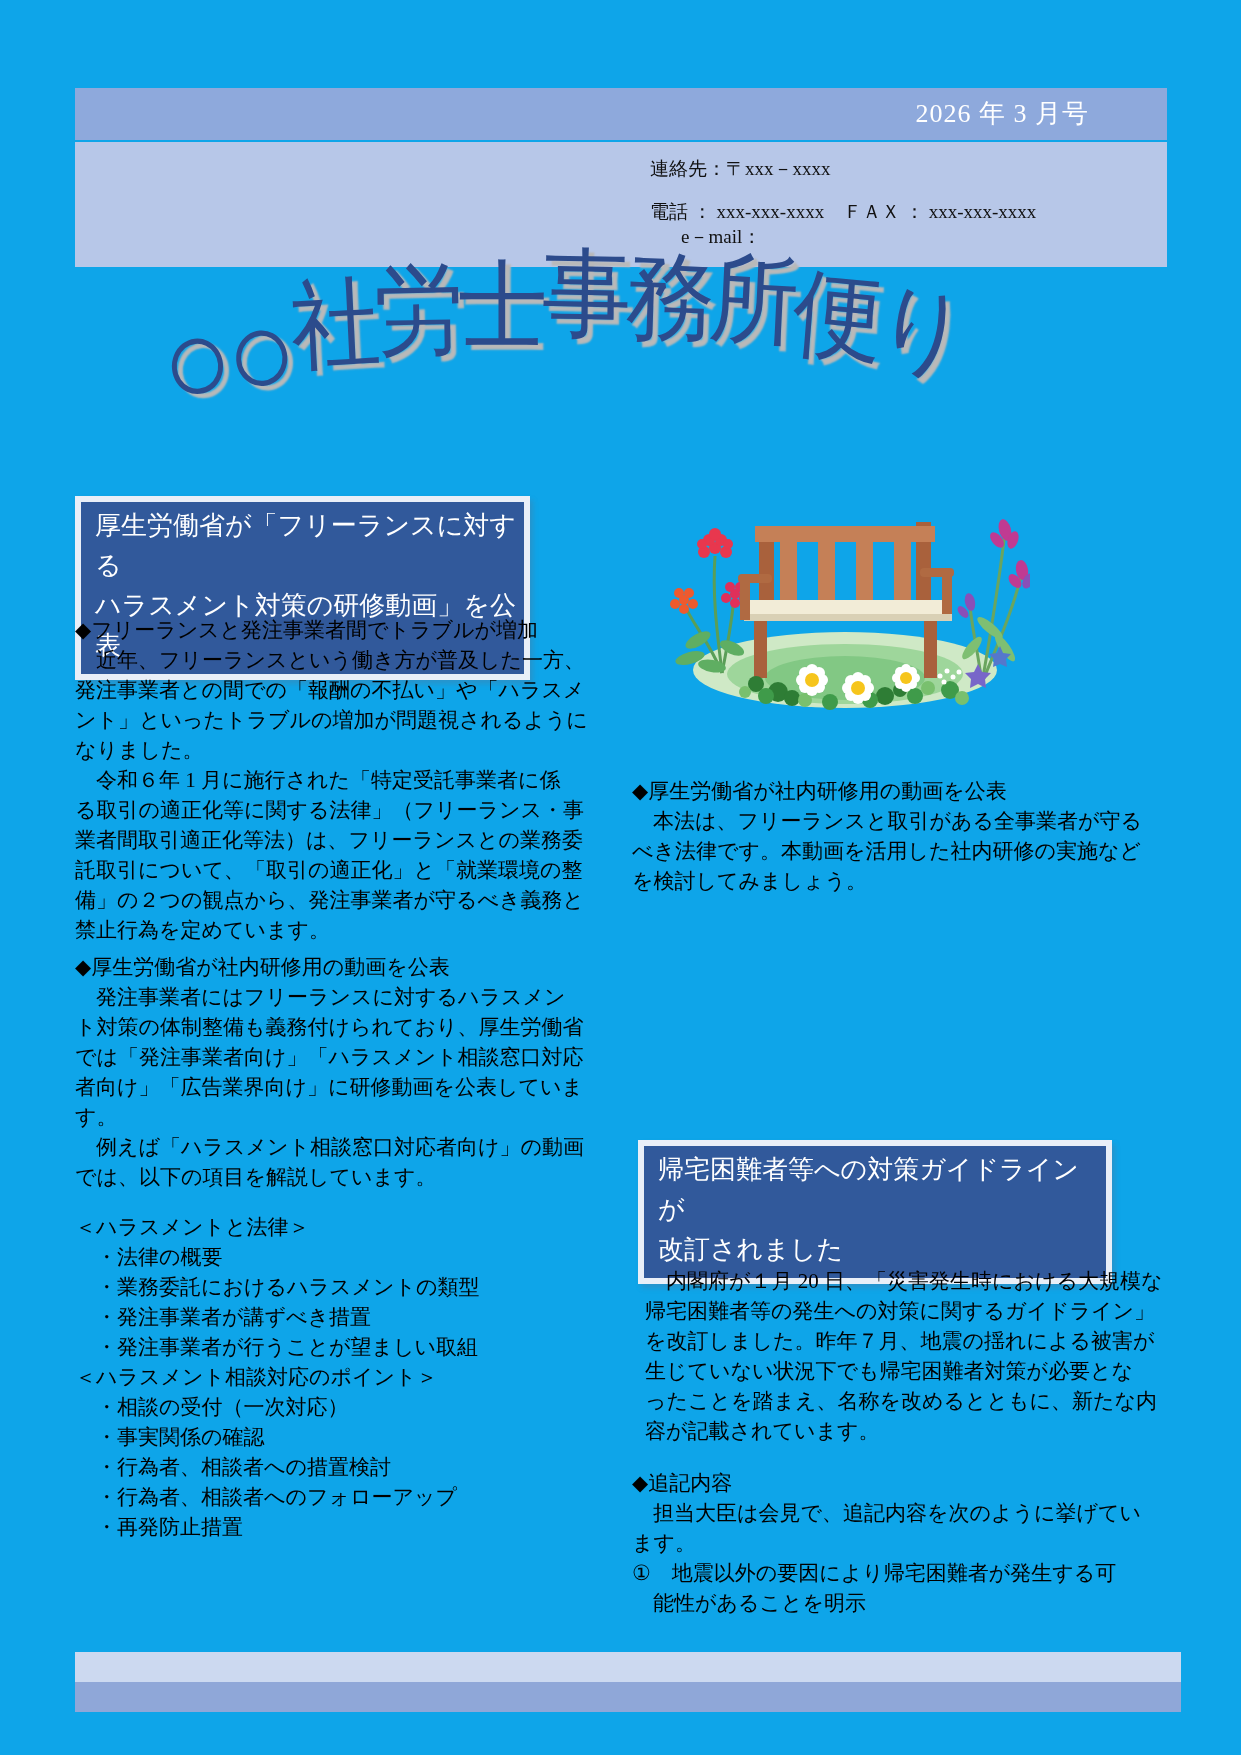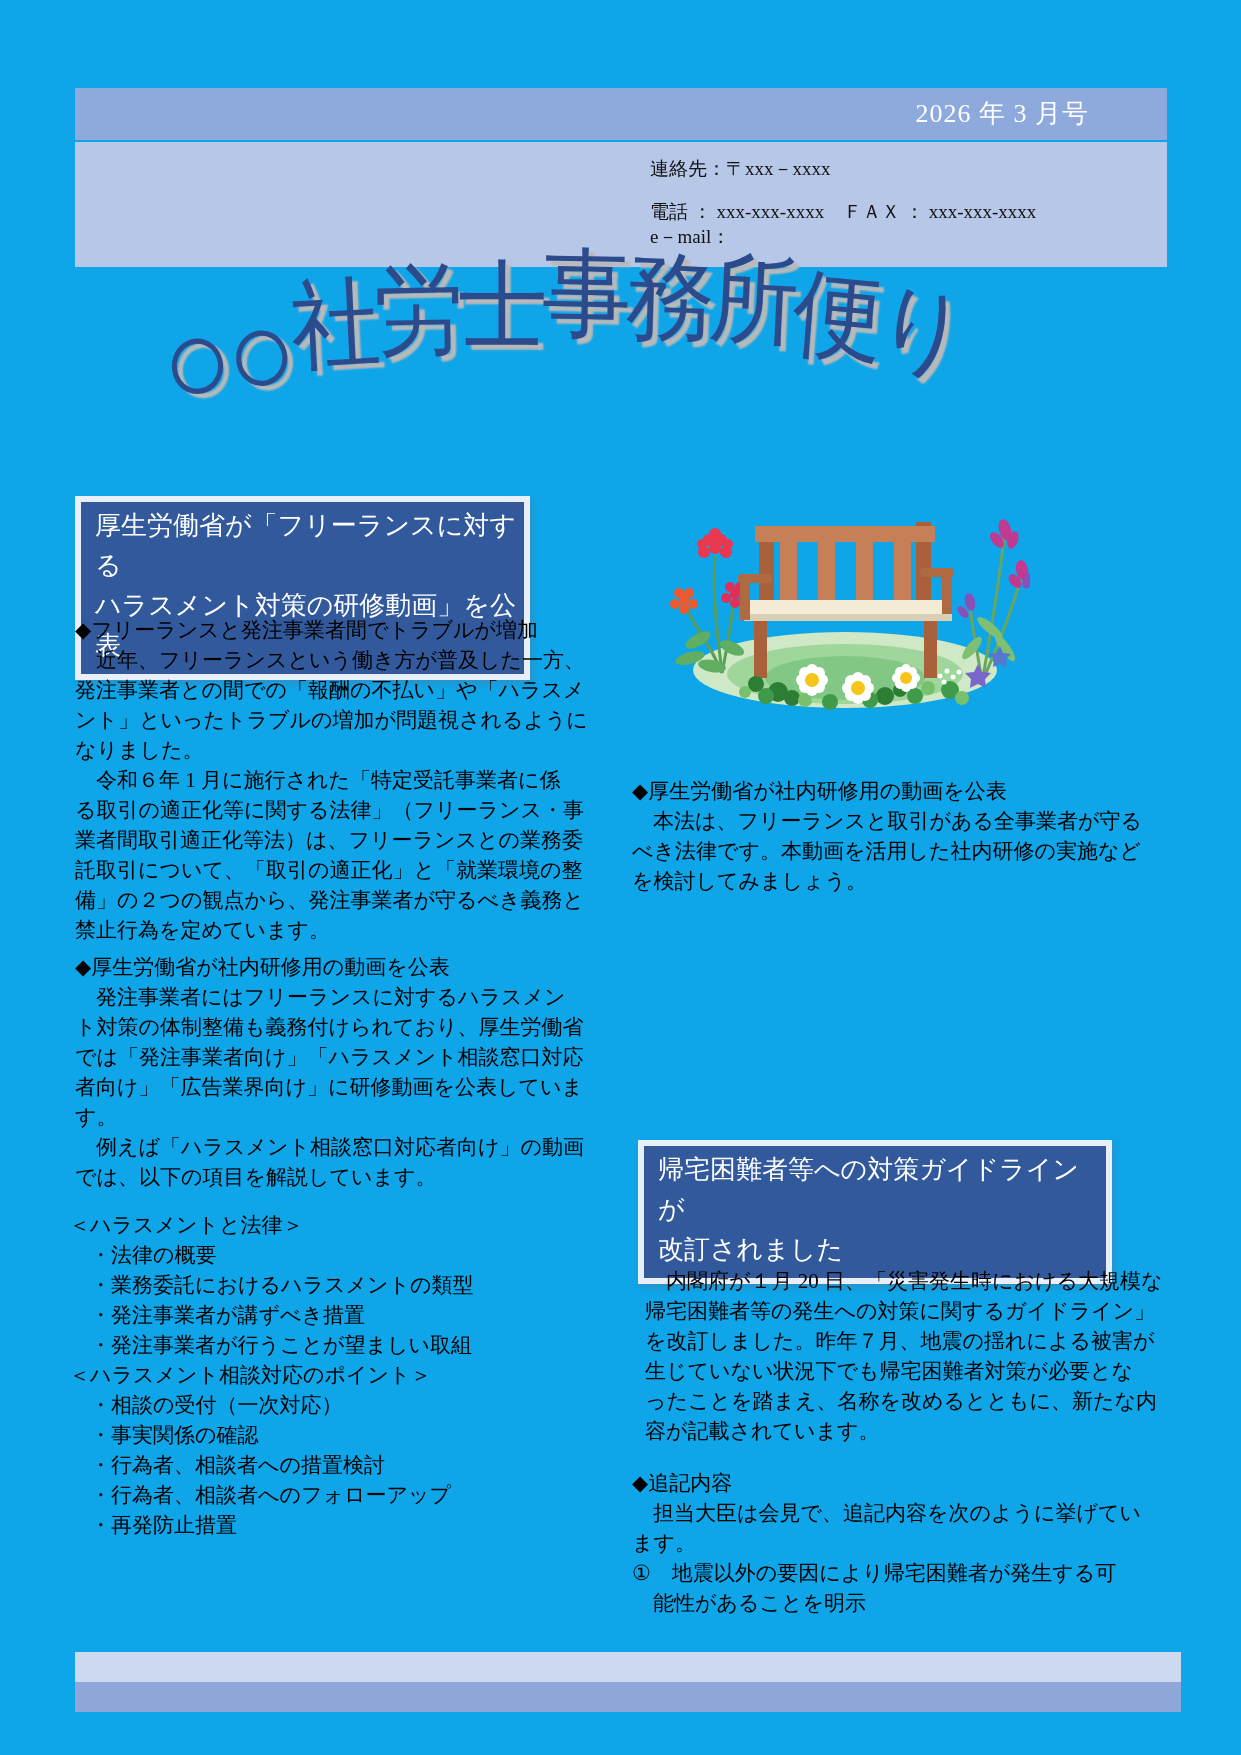--- a/index.html
+++ b/index.html
@@ -6,21 +6,21 @@
   #page{position:relative;width:1241px;height:1755px;background:#0ea5e9;overflow:hidden;
         font-family:"Liberation Serif","DejaVu Serif",serif;color:#000;padding-left:12px;}
   .abs{position:absolute;}
 
   
   .band-top{left:75px;top:88px;width:1092px;height:52px;background:#8ea9dc;}
   .issue-label{width:100%;height:100%;box-sizing:border-box;text-align:right;padding-right:78px;
                font-size:26px;line-height:52px;color:#ffffff;letter-spacing:1px;}
   .band-bottom{left:75px;top:142px;width:1092px;height:125px;background:#b7c7e8;text-align:right;}
   .contact-line{position:absolute;left:575px;font-size:19px;color:#111;white-space:pre;}
-  .c1{top:14px;} .c2{top:57px;} .c3{top:82px;}
+  .c1{top:14px;} .c2{top:57px;} .c3{top:82px;margin-left:31px;}
 
   
   .title{left:30px;top:250px;width:1070px;text-align:center;transform:scaleX(.92);transform-origin:50% 0;
          color:#2c4b8c;text-shadow:6px 5px 2px #b9b9b9;white-space:nowrap;}
   .title span{display:inline-block;line-height:1;vertical-align:top;margin:0 -3px;font-size:97px;}
   .title span:nth-child(1){font-size:126px;transform:translateY(49px) rotate(-6deg);}
   .title span:nth-child(2){font-size:126px;transform:translateY(41px) rotate(-4deg);}
   .title span:nth-child(3){transform:translateY(26px) rotate(-3deg);}
   .title span:nth-child(4){transform:translateY(12px) rotate(-1deg);}
   .title span:nth-child(5){transform:translateY(8px);}
@@ -33,21 +33,21 @@
   
   .hbox{background:#e9eff8;padding:6px;box-sizing:border-box;box-shadow:3px 4px 5px rgba(100,110,135,.3);}
   .hbox-inner{background:#31599b;color:#ffffff;font-size:26px;line-height:40px;
               padding:4px 6px 8px 14px;white-space:pre-line;}
 
   
   .body-text{font-size:21px;line-height:30px;white-space:pre-line;color:#000;}
   .box1{left:75px;top:496px;width:455px;}
   .blockA{left:75px;top:615px;width:520px;}
   .blockB{left:75px;top:952px;width:520px;}
-  .blockC{left:69px;top:1212px;width:520px;font-family:Liberation Mono, monospace;}
+  .blockC{left:75px;top:1212px;width:520px;}
   .illu{left:660px;top:478px;width:370px;height:232px;}
   .blockD{left:632px;top:776px;width:555px;}
   .blockE{left:632px;top:918px;width:560px;}
   .box2{left:638px;top:1140px;width:474px;}
   .blockF{left:645px;top:1266px;width:555px;}
   .blockG{left:632px;top:1468px;width:555px;}
 
   
   .foot-light{left:75px;top:1652px;width:1106px;height:30px;background:#ccd9f0;}
   .foot-dark{left:75px;top:1682px;width:1106px;height:30px;background:#8fa7d8;}

